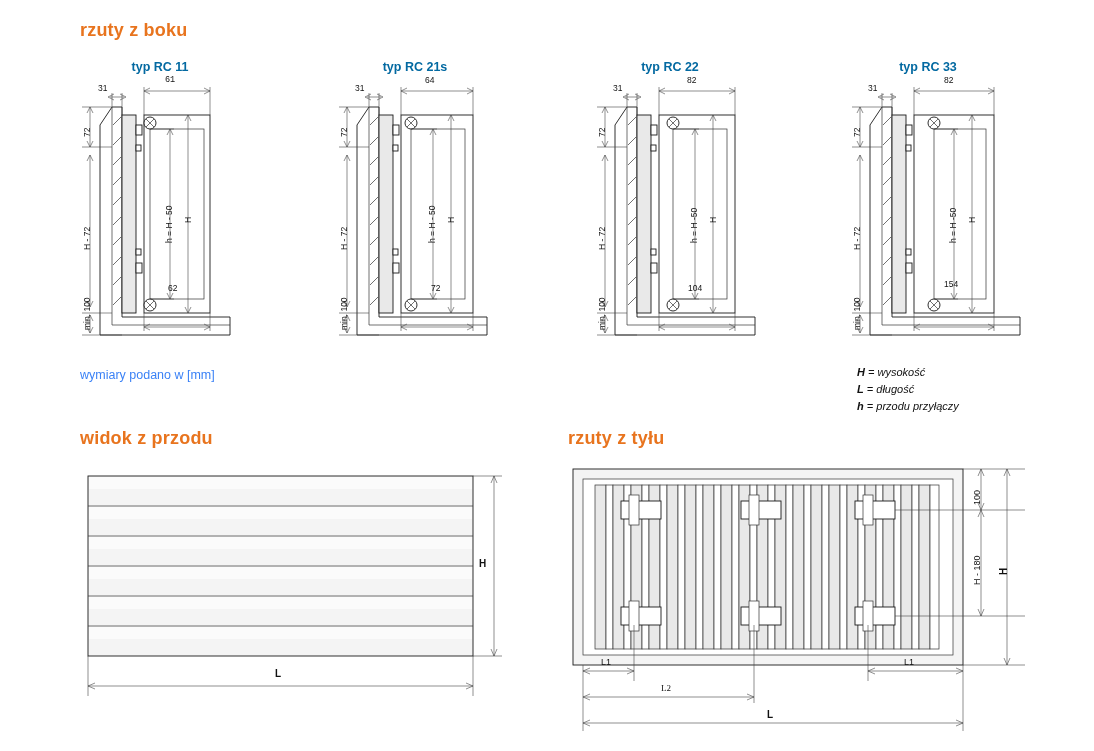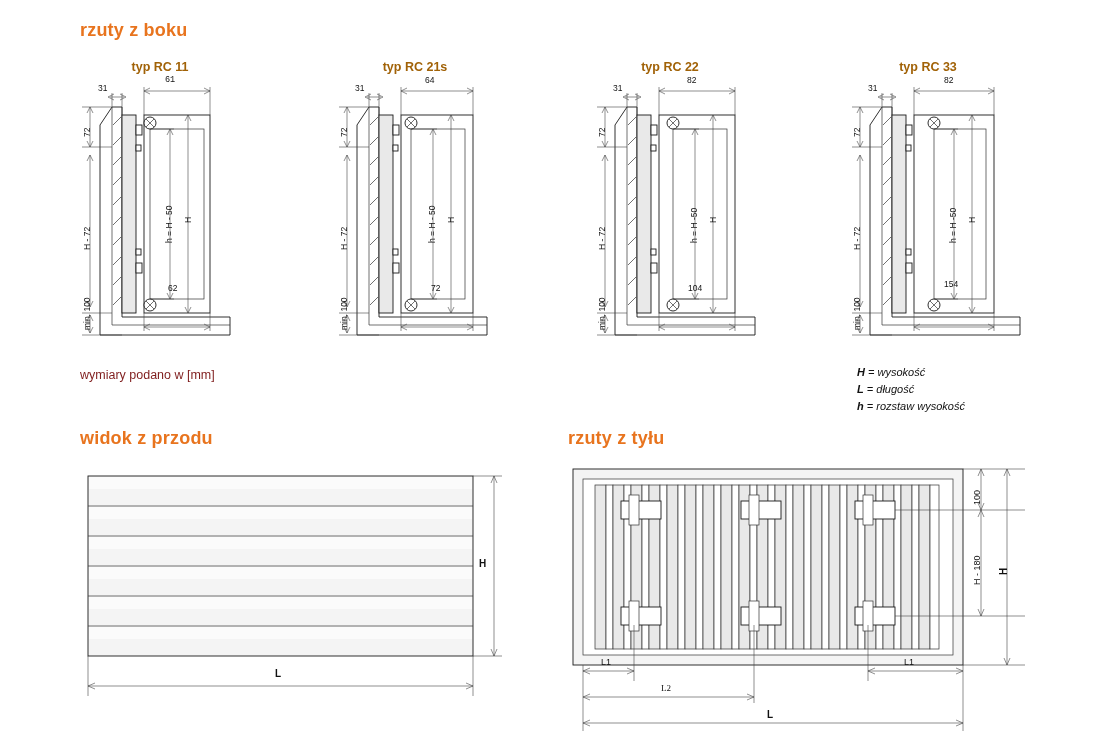--- a/index.html
+++ b/index.html
@@ -19,26 +19,26 @@
 
   .section-title {
     font-size: 18px;
     font-weight: bold;
     color: #e8741e;
     letter-spacing: 0.2px;
   }
   .type-title {
     font-size: 12.5px;
     font-weight: bold;
-    color: #a16207;
+    color: #0369a1;
     text-align: center;
   }
   .note {
     font-size: 12.5px;
-    color: #7f1d1d;
+    color: #3b82f6;
   }
   .legend-line {
     font-size: 11px;
     color: #111;
     font-style: italic;
     white-space: nowrap;
   }
   .legend-line b { font-style: italic; }
 
   .dim {
@@ -354,21 +354,21 @@
   <div class="legend-line">
     <b>H</b>
     <span>= wysokość</span>
   </div>
   <div class="legend-line" style="margin-top:5px;">
     <b>L</b>
     <span>= długość</span>
   </div>
   <div class="legend-line" style="margin-top:5px;">
     <b>h</b>
-    <span>= rozstaw wysokość</span>
+    <span>= przodu przyłączy</span>
   </div>
 </div>
 
 <div class="abs section-title" style="left:80px; top:428px;text-align:right;">widok z przodu</div>
 
 <div class="abs" style="left:70px; top:458px; width:450px; height:260px;">
   <svg width="450" height="260" viewBox="0 0 450 260">
 
     <rect class="ln filllight" x="18" y="18" width="385" height="180"></rect>
 

